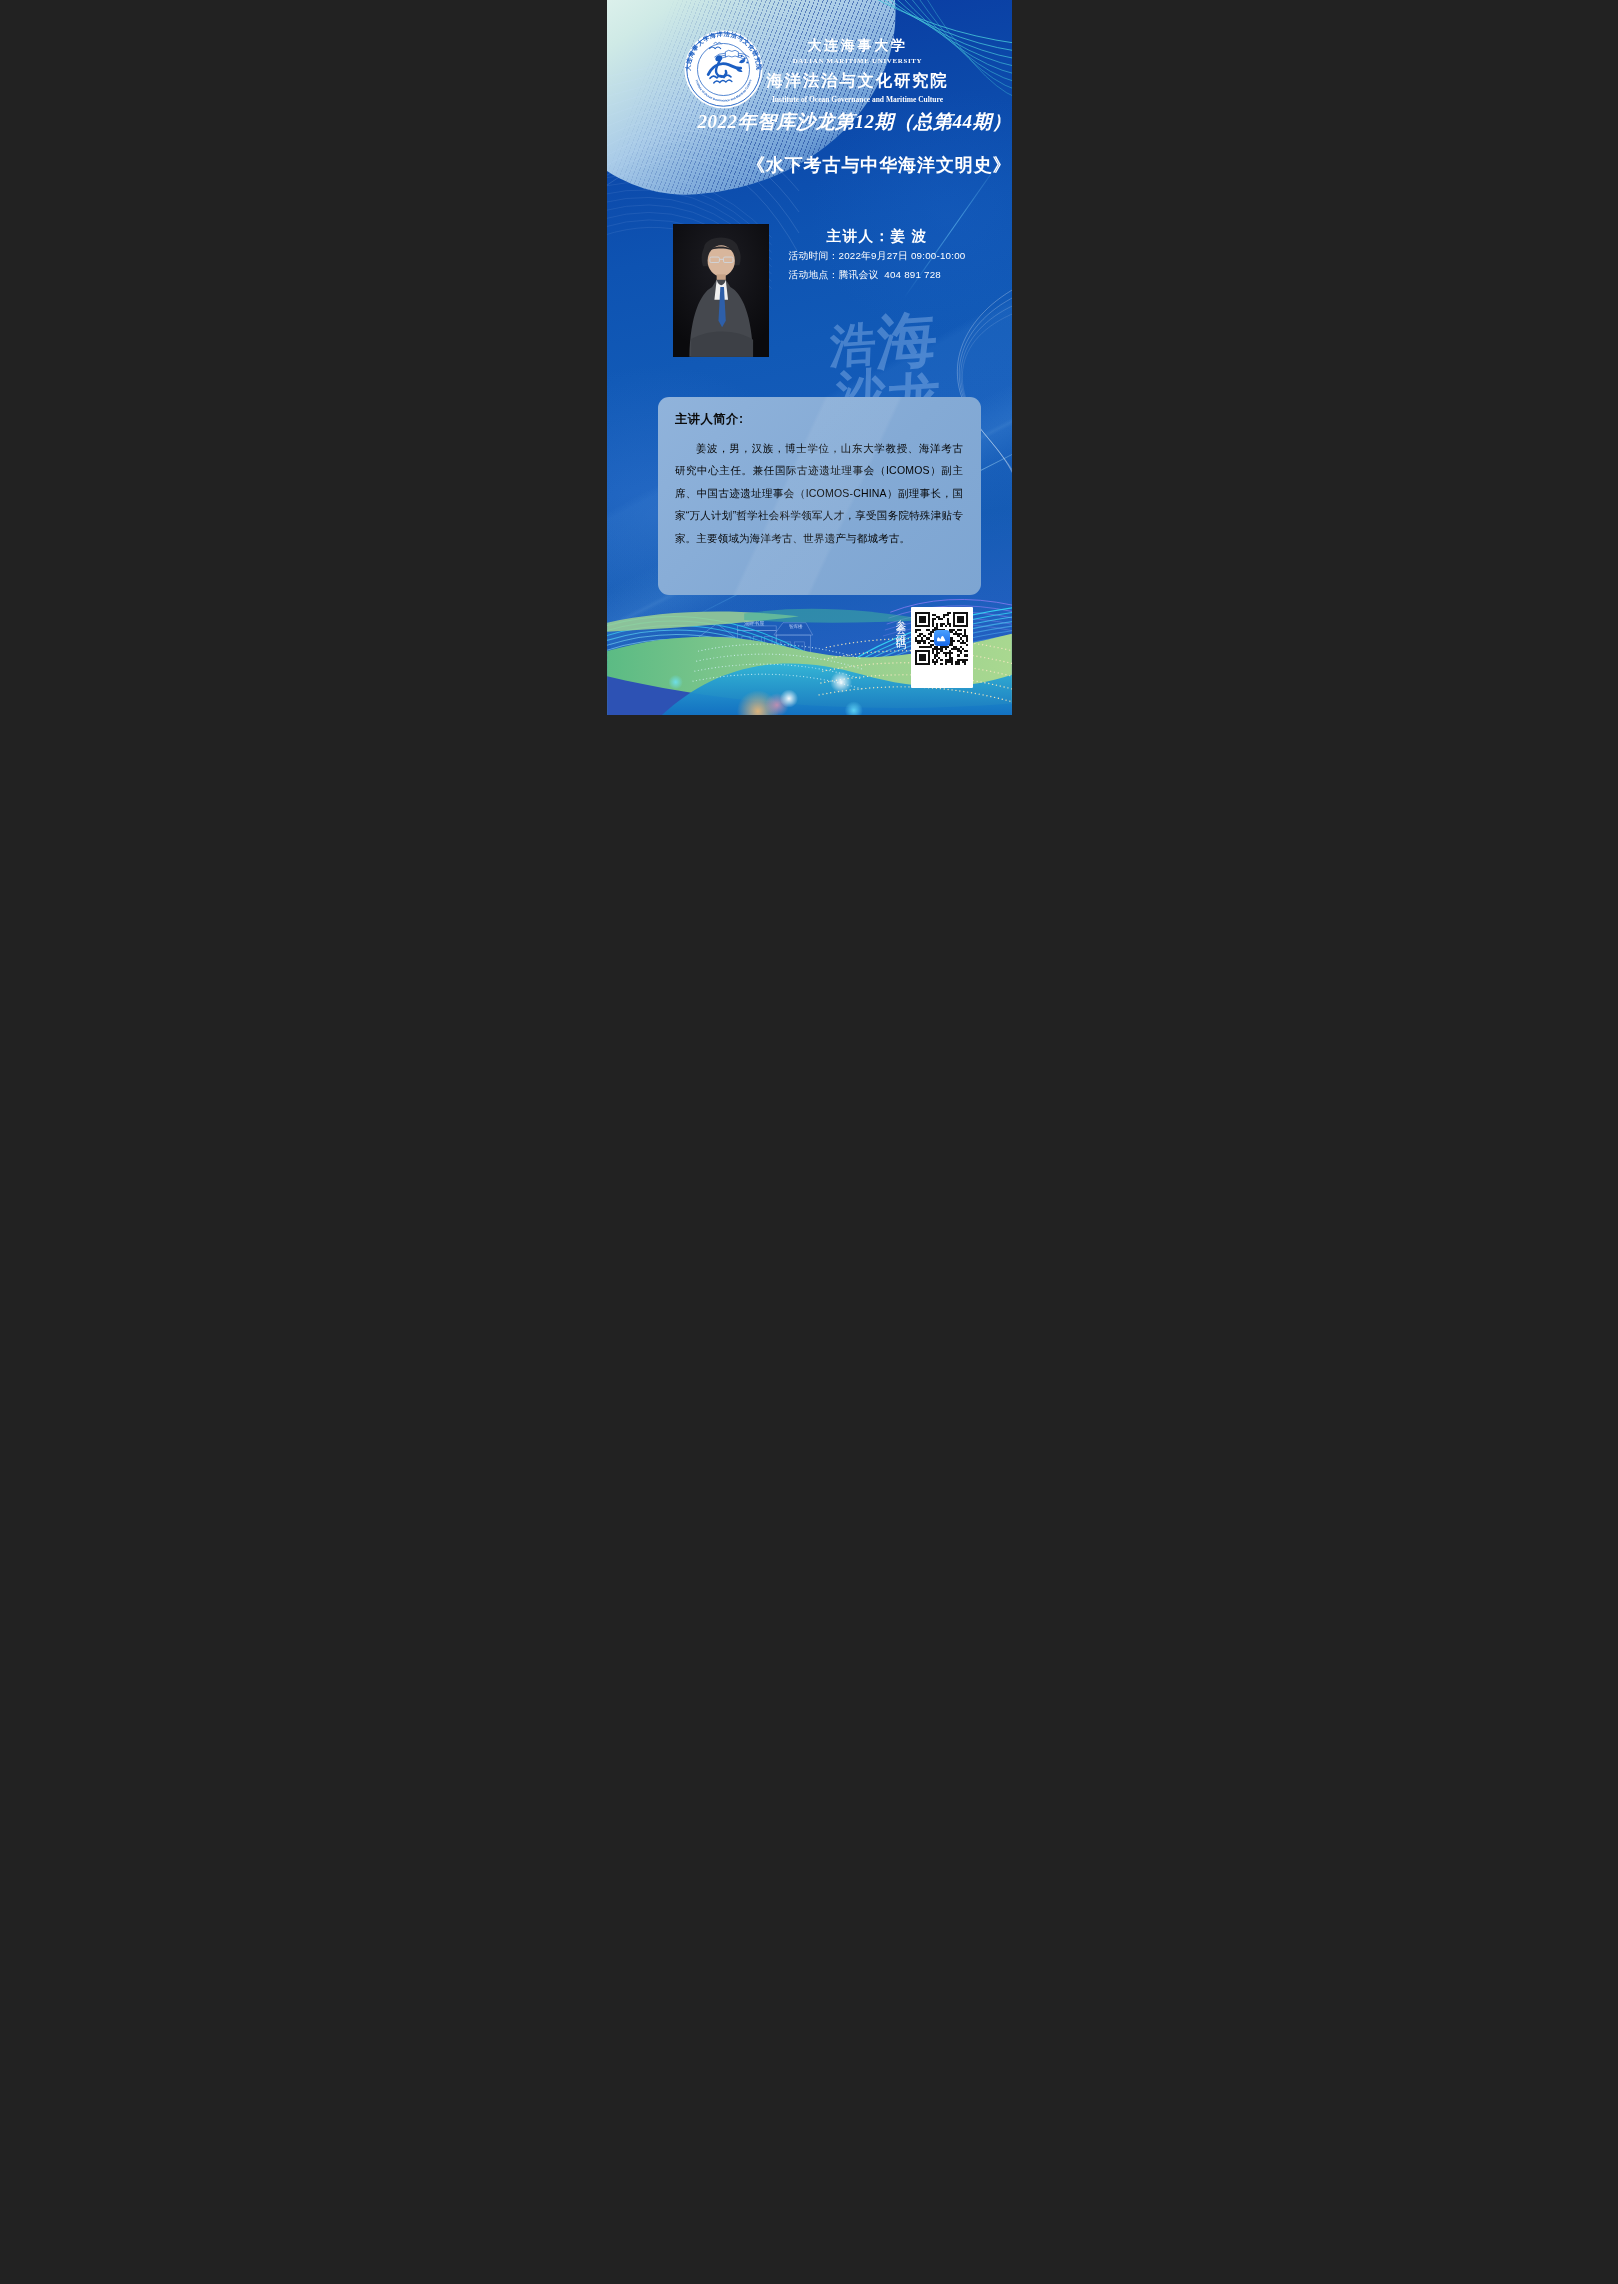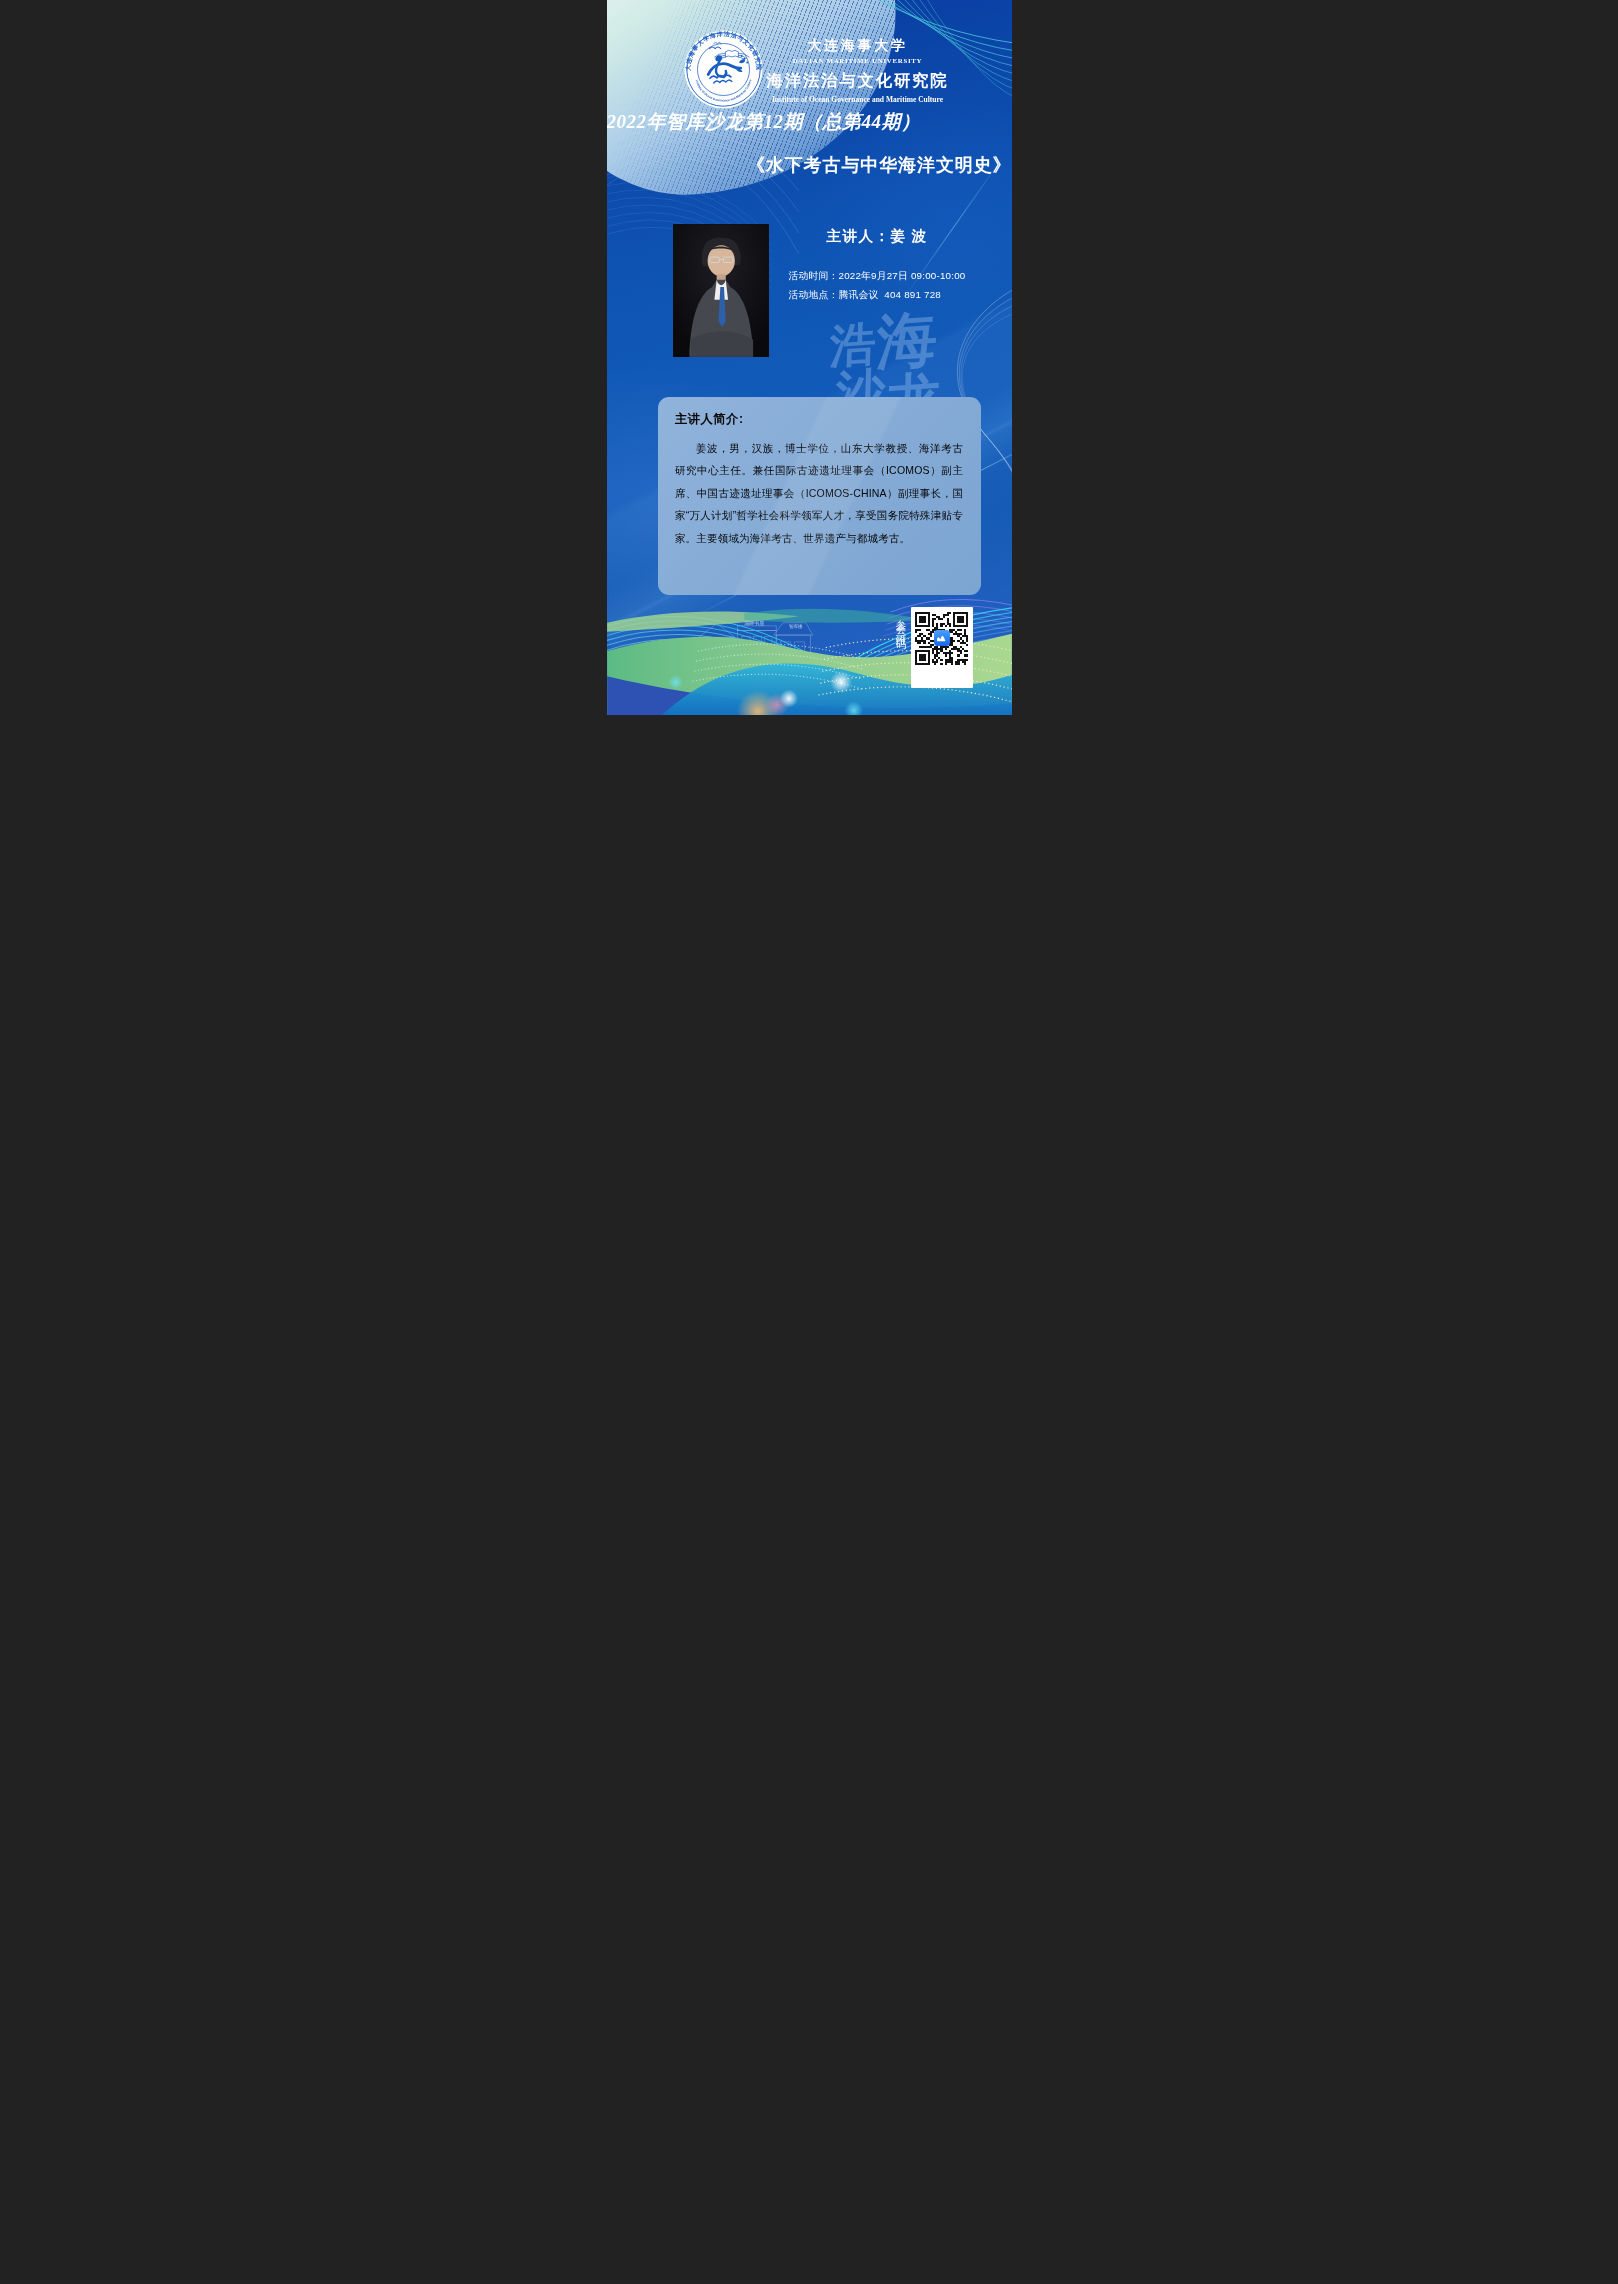--- a/index.html
+++ b/index.html
@@ -29,30 +29,30 @@
     background:linear-gradient(90deg,transparent,#6fd4ff 40%,#bdeeff 55%,transparent 85%);}
   .beam-line2{left:256px;top:219px;width:192px;height:0.9px;transform:rotate(-55deg);opacity:.5;
     background:linear-gradient(90deg,transparent,#79d9ff 45%,transparent 90%);}
   
   .logo{left:77px;top:30px;width:79px;height:79px;}
   .header-text{left:155px;top:37px;width:192px;text-align:center;color:#fff;}
   .u-cn{font-family:"Liberation Serif",serif;font-weight:700;font-size:14px;letter-spacing:2.7px;}
   .u-en{font-family:"Liberation Serif",serif;font-weight:600;font-size:6.9px;letter-spacing:0.7px;margin-top:2.3px;}
   .i-cn{font-family:"Liberation Serif",serif;font-weight:700;font-size:16.4px;letter-spacing:1.8px;margin-top:6px;}
   .i-en{font-family:"Liberation Serif",serif;font-weight:700;font-size:7.5px;margin-top:3.2px;}
-  .title{left:0;top:109px;width:405px;text-align:left;color:#fff;
+  .title{left:0;top:109px;width:405px;text-align:right;color:#fff;
     font-family:"Liberation Serif",serif;font-style:italic;font-weight:700;font-size:19px;letter-spacing:0.5px;}
   .subtitle{left:0;top:153px;width:405px;text-align:right;color:#fff;
     font-weight:900;font-size:18px;letter-spacing:0.9px;}
   
   .photo{left:66px;top:224px;width:96px;height:133px;background:#0a0a0d;}
   .speaker-block{left:182px;top:227px;color:#fff;}
   .sp-name{font-family:"Liberation Serif",serif;font-weight:700;font-size:14.6px;letter-spacing:1.4px;text-align:center;}
   .sp-line{font-size:9.8px;margin-top:6.4px;white-space:pre;letter-spacing:0.2px;}
-  .sp-line.first{margin-top:24px;text-align:center;}
+  .sp-line.first{margin-top:4px;text-align:center;}
   
   .wm{color:rgba(145,185,235,.42);font-family:"Liberation Serif",serif;font-weight:700;transform:skewX(-6deg) rotate(-4deg);pointer-events:none;}
   .wm1{left:223px;top:315px;font-size:46px;}
   .wm2{left:270px;top:301px;font-size:60px;}
   .wm3{left:229px;top:360px;font-size:49px;}
   .wm4{left:280px;top:363px;font-size:54px;}
   
   .panel{left:51px;top:397px;width:323px;height:198px;border-radius:11px;
     background:linear-gradient(135deg,#90b3db 0%,#84aad5 55%,#7da5d2 100%);}
   .panel::after{content:'';position:absolute;inset:0;border-radius:11px;

